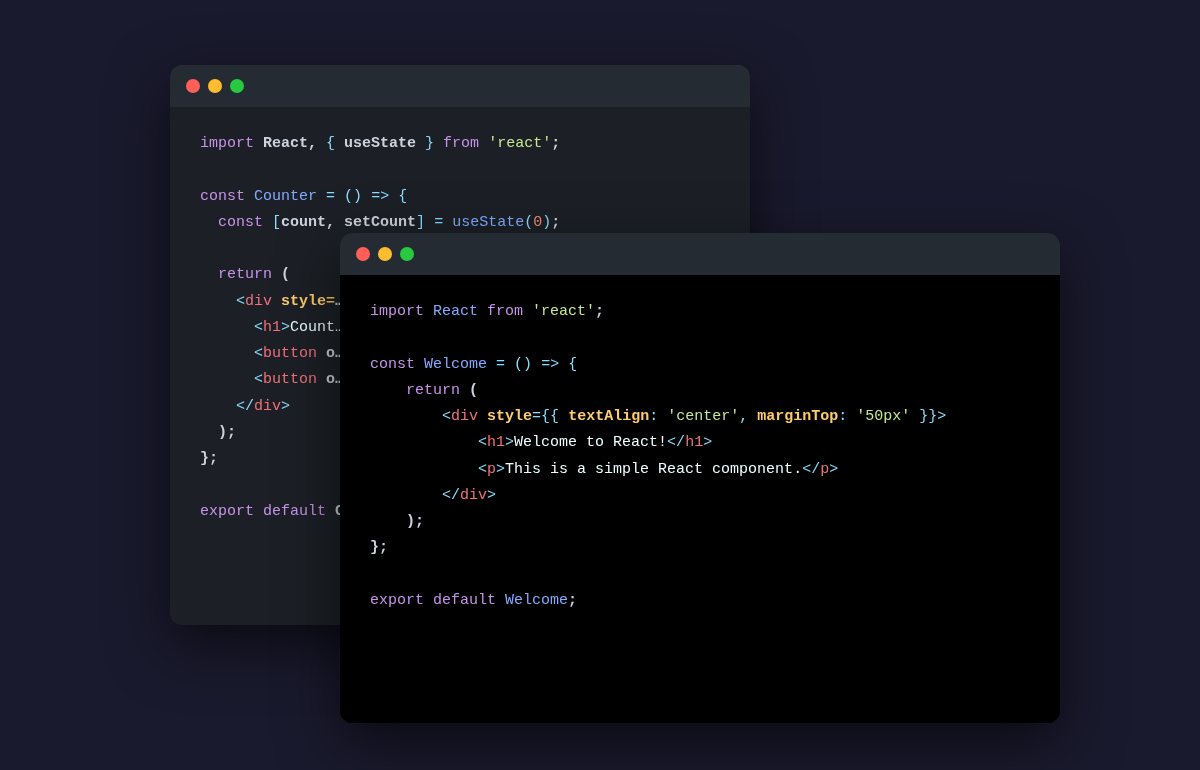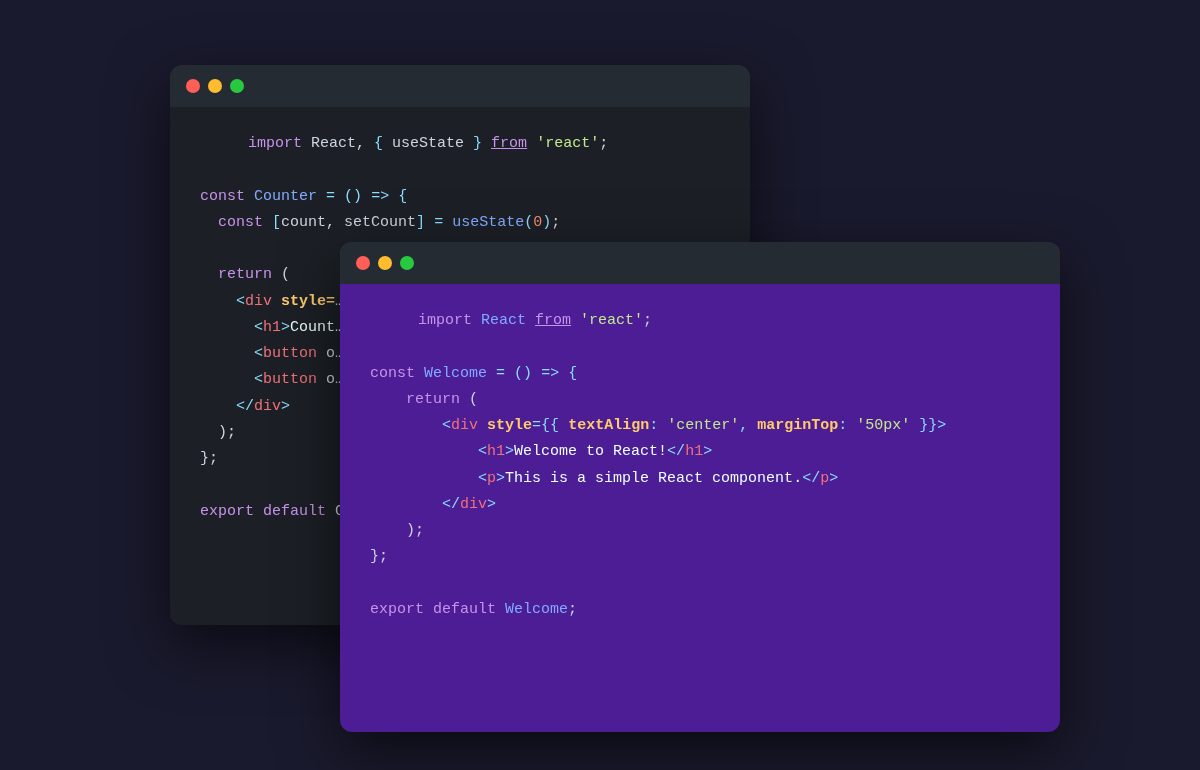--- a/index.html
+++ b/index.html
@@ -35,24 +35,24 @@
       height: 560px;
       top: 20px;
       left: 20px;
       z-index: 1;
       background: #1c2026;
     }
 
     .window-front {
       width: 720px;
       height: 490px;
-      top: 197px;
+      top: 188px;
       left: 190px;
       z-index: 2;
-      background: #4c1d95;
+      background: #000000;
     }
 
     .title-bar {
       display: flex;
       align-items: center;
       padding: 14px 16px;
       gap: 8px;
       background: #252b33;
     }
 
@@ -72,28 +72,28 @@
       font-size: 15px;
       line-height: 1.75;
       white-space: pre;
     }
 
     
     .kw-purple { color: #c792ea; text-align: center; }   
     .fn-blue   { color: #82aaff; text-align: right; }   
     .str-green { color: #c3e88d; }   
     .op        { color: #89ddff; }   
-    .plain     { color: #cdd3de; }   
+    .plain     { color: #cdd3de; font-weight: bold; }   
     .tag-blue  { color: #89ddff; }   
     .tag-name  { color: #f07178; }   
     .attr-name { color: #ffcb6b; font-weight: bold; }   
     .num-orange{ color: #f78c6c; }
     .jsx-text  { color: #eeffff; }
-    .import-kw { color: #c792ea; margin-left: 48px; }
-    .from-kw   { color: #c792ea; text-decoration: underline; }
+    .import-kw { color: #c792ea; }
+    .from-kw   { color: #c792ea; }
     .brace     { color: #89ddff; }
     .arrow     { color: #89ddff; }
 
     .line { display: block; }
   </style>
 </head>
 <body>
 
 <div class="scene">
 

